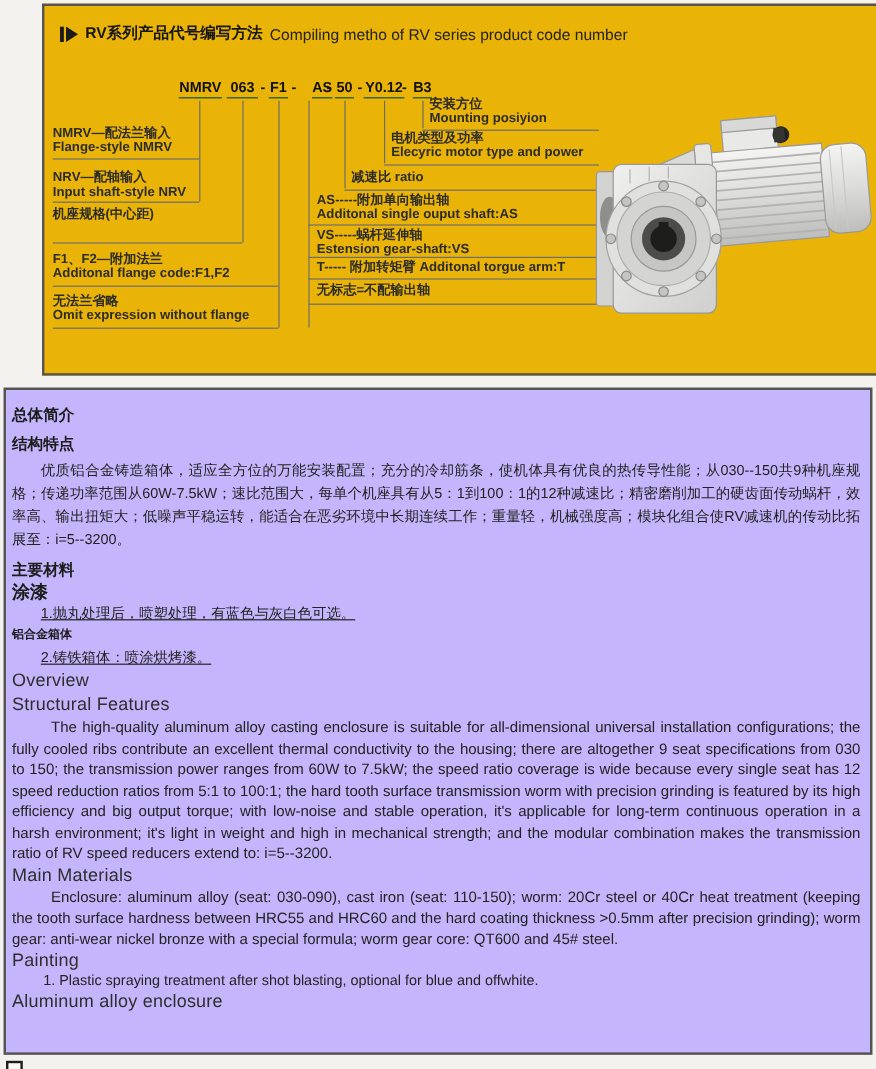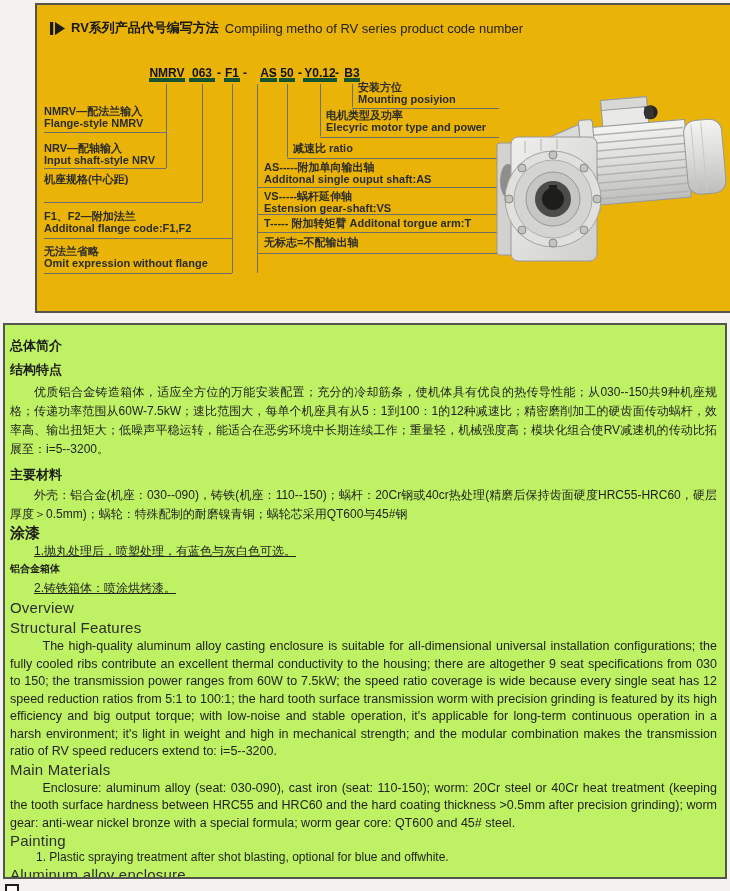--- a/index.html
+++ b/index.html
@@ -6,33 +6,33 @@
   html,body { width:730px; height:891px; }
   body {
     background:#f3f2ef;
     font-family:"Liberation Sans","DejaVu Sans",sans-serif;
     color:#2a2a28;
     position:relative;
     overflow:hidden;
   }
   .panel { position:absolute; left:3px; width:724px; border:2px solid #55544e; }
   #top-panel { top:3px; height:310px; background:#eab308;margin-left:32px; }
-  #bottom-panel { top:323px; height:556px; background:#bef264; padding:12px 8px 0 5px; overflow:hidden; }
+  #bottom-panel { top:323px; height:556px; background:#c4b5fd; padding:12px 8px 0 5px; overflow:hidden; }
 
   
   .hdr { position:absolute; left:13px; top:14px; display:flex; align-items:center; gap:6px; }
   .hdr .zh { font-weight:bold; font-size:13px; color:#161614; }
   .hdr .en { font-size:13px; color:#22221f; }
 
   
   .codepart, .codesep {
     position:absolute; top:61px; height:16px; font-size:12px; font-weight:bold;
     color:#111; text-align:center; white-space:nowrap; line-height:14px;
   }
-  .codepart { border-bottom:4px solid #14532d; }
+  .codepart { border-bottom:1px solid #14532d; }
   .cp1{left:112px;width:36px}.cp2{left:152px;width:26px}.cp3{left:187px;width:16px}
   .cp4{left:223px;width:17px}.cp5{left:242px;width:16px}.cp6{left:266px;width:34px}
   .cp7{left:307px;width:16px}
   .cs1{left:178px;width:8px}.cs2{left:204px;width:8px}.cs3{left:233px;width:8px}
   .cs4{left:259px;width:8px}.cs5{left:296px;width:8px}
 
   
   .vline { position:absolute; width:1px; background:#6e6e6a; top:79px; }
   .v1{left:129px;height:84px}.v2{left:165px;height:118px}.v3{left:195px;height:189px}
   .v4{left:220px;height:189px}.v5{left:250px;height:73px}.v6{left:283px;height:52px}
@@ -220,21 +220,20 @@
       <rect x="54" y="92" width="8" height="9" fill="#1d1d1b"></rect>
     </g>
   </svg>
 </div>
 
 <div class="panel" id="bottom-panel">
   <div class="hz">总体简介</div>
   <div class="hz mt6">结构特点</div>
   <p class="pz mt4">优质铝合金铸造箱体，适应全方位的万能安装配置；充分的冷却筋条，使机体具有优良的热传导性能；从030--150共9种机座规格；传递功率范围从60W-7.5kW；速比范围大，每单个机座具有从5：1到100：1的12种减速比；精密磨削加工的硬齿面传动蜗杆，效率高、输出扭矩大；低噪声平稳运转，能适合在恶劣环境中长期连续工作；重量轻，机械强度高；模块化组合使RV减速机的传动比拓展至：i=5--3200。</p>
   <div class="hz mt7">主要材料</div>
-  <p class="pz mt2">外壳：铝合金(机座：030--090)，铸铁(机座：110--150)；蜗杆：20Cr钢或40cr热处理(精磨后保持齿面硬度HRC55-HRC60，硬层厚度＞0.5mm)；蜗轮：特殊配制的耐磨镍青铜；蜗轮芯采用QT600与45#钢</p>
   <div class="hpaint mt0">涂漆</div>
   <div class="itemz mt0">1.抛丸处理后，喷塑处理，有蓝色与灰白色可选。</div>
   <div class="halu mt2">铝合金箱体</div>
   <div class="itemz mt4">2.铸铁箱体：喷涂烘烤漆。</div>
 
   <div class="he mt2">Overview</div>
   <div class="he mt3">Structural Features</div>
   <p class="pe mt2">The high-quality aluminum alloy casting enclosure is suitable for all-dimensional universal installation configurations; the fully cooled ribs contribute an excellent thermal conductivity to the housing; there are altogether 9 seat specifications from 030 to 150; the transmission power ranges from 60W to 7.5kW; the speed ratio coverage is wide because every single seat has 12 speed reduction ratios from 5:1 to 100:1; the hard tooth surface transmission worm with precision grinding is featured by its high efficiency and big output torque; with low-noise and stable operation, it's applicable for long-term continuous operation in a harsh environment; it's light in weight and high in mechanical strength; and the modular combination makes the transmission ratio of RV speed reducers extend to: i=5--3200.</p>
   <div class="he mt0">Main Materials</div>
   <p class="pe mt2">Enclosure: aluminum alloy (seat: 030-090), cast iron (seat: 110-150); worm: 20Cr steel or 40Cr heat treatment (keeping the tooth surface hardness between HRC55 and HRC60 and the hard coating thickness &gt;0.5mm after precision grinding); worm gear: anti-wear nickel bronze with a special formula; worm gear core: QT600 and 45# steel.</p>

